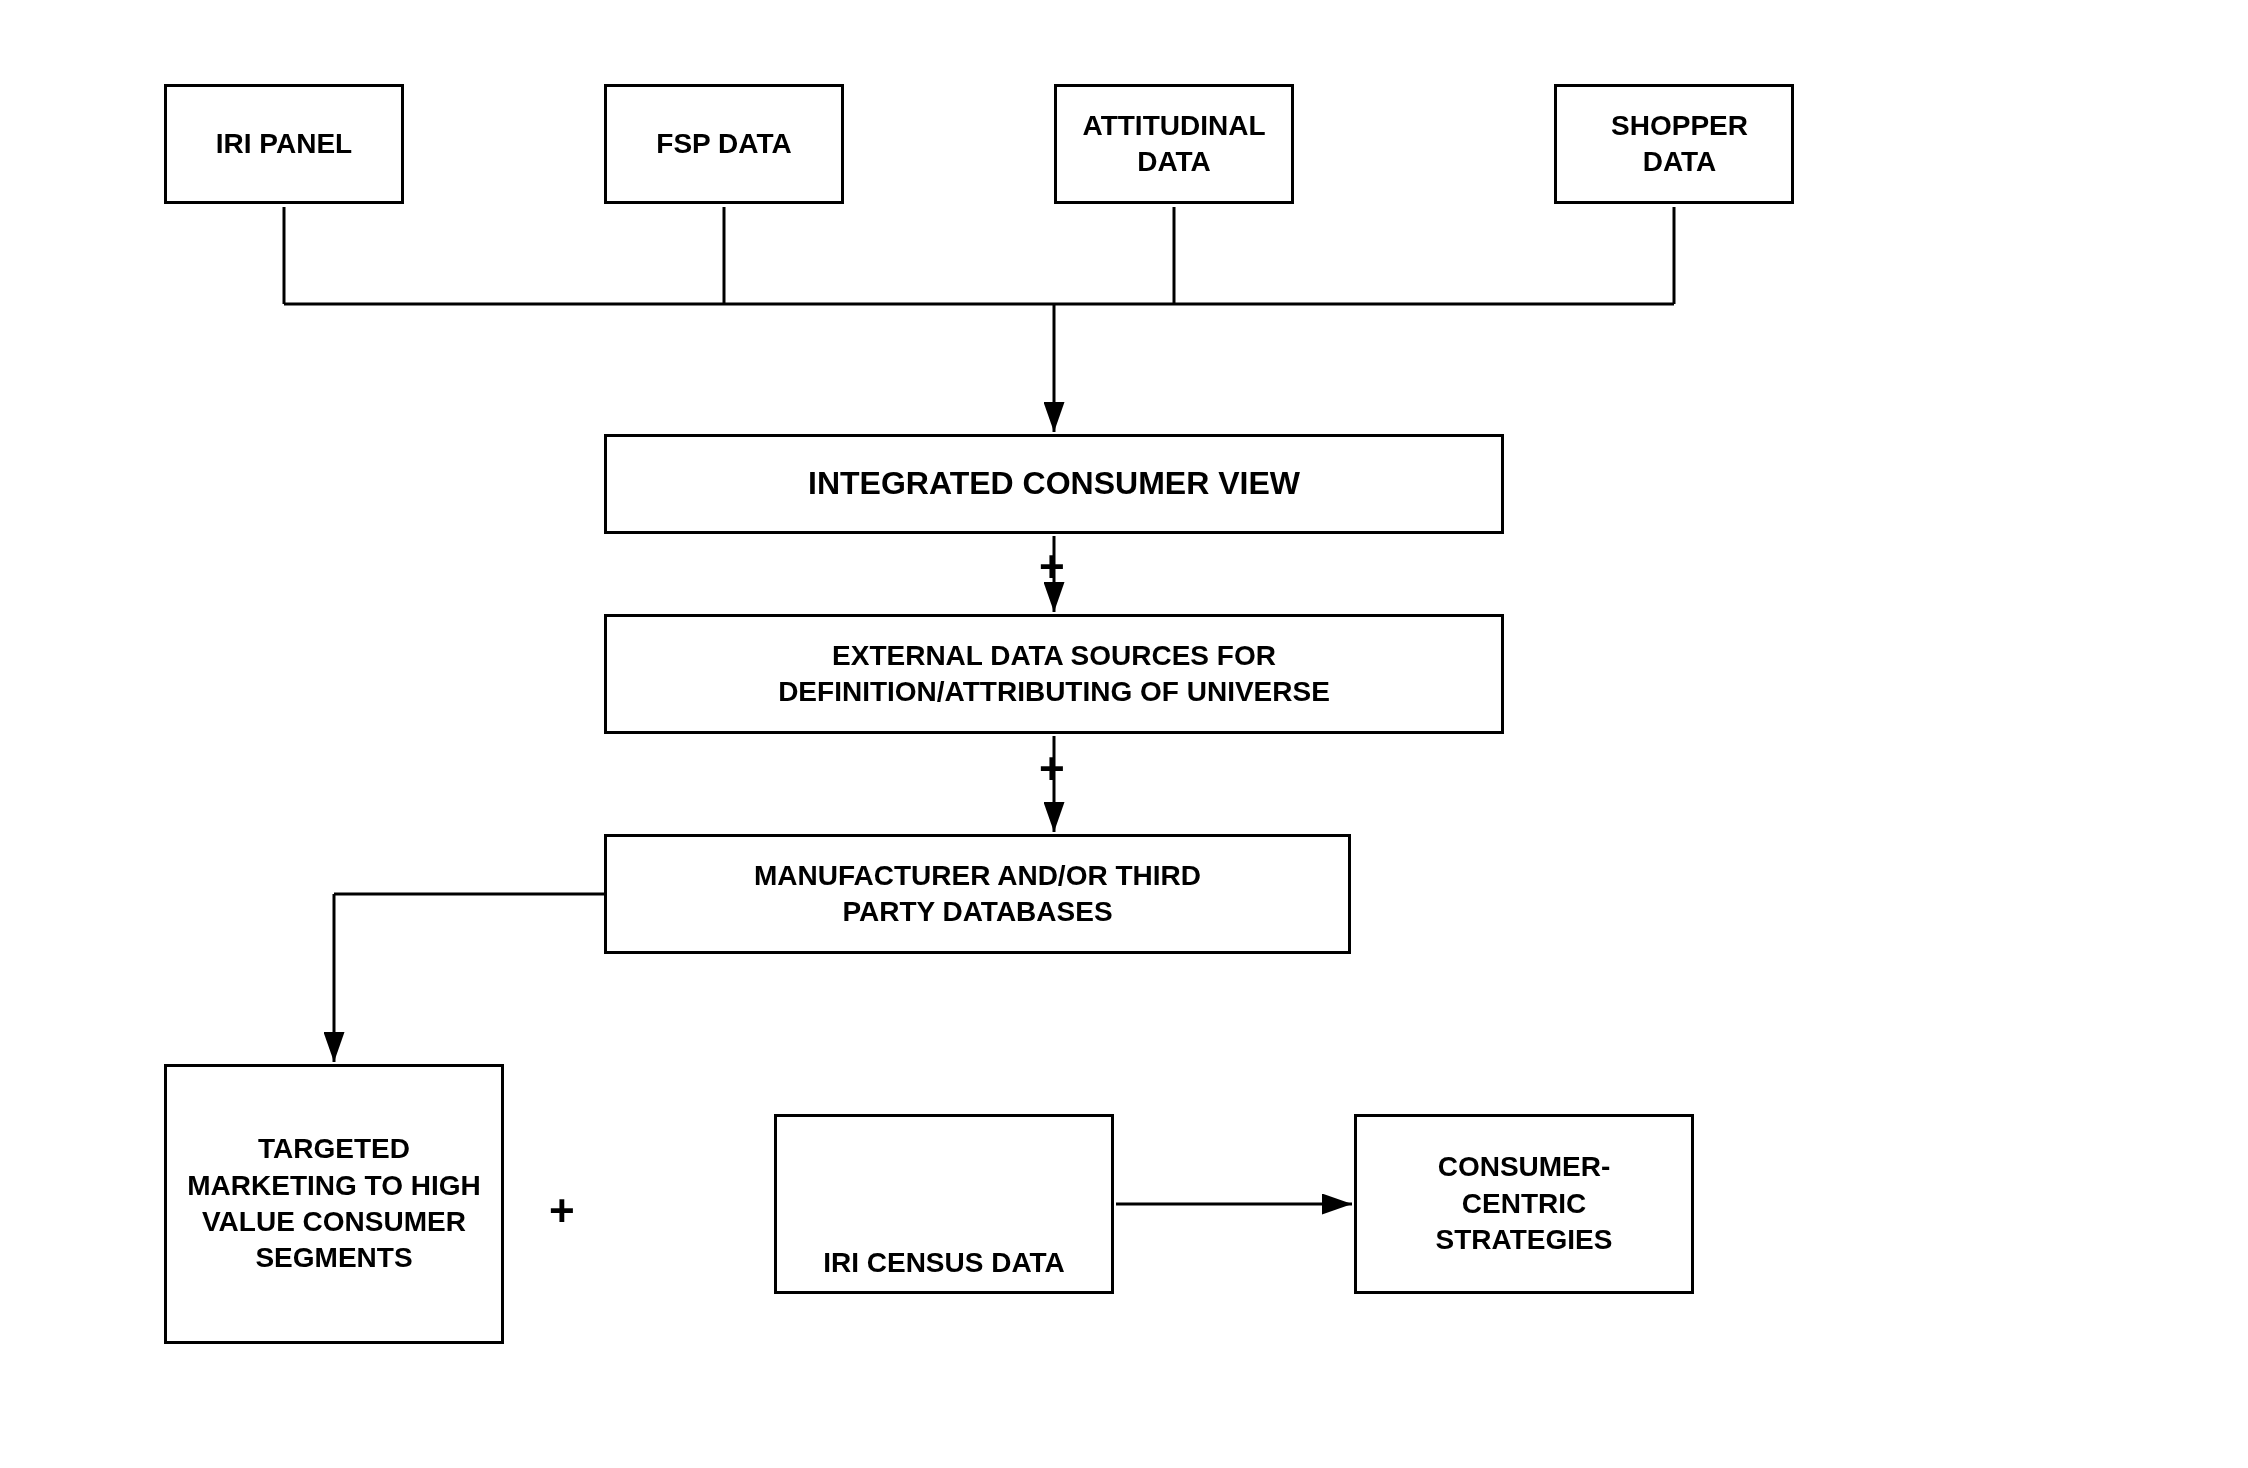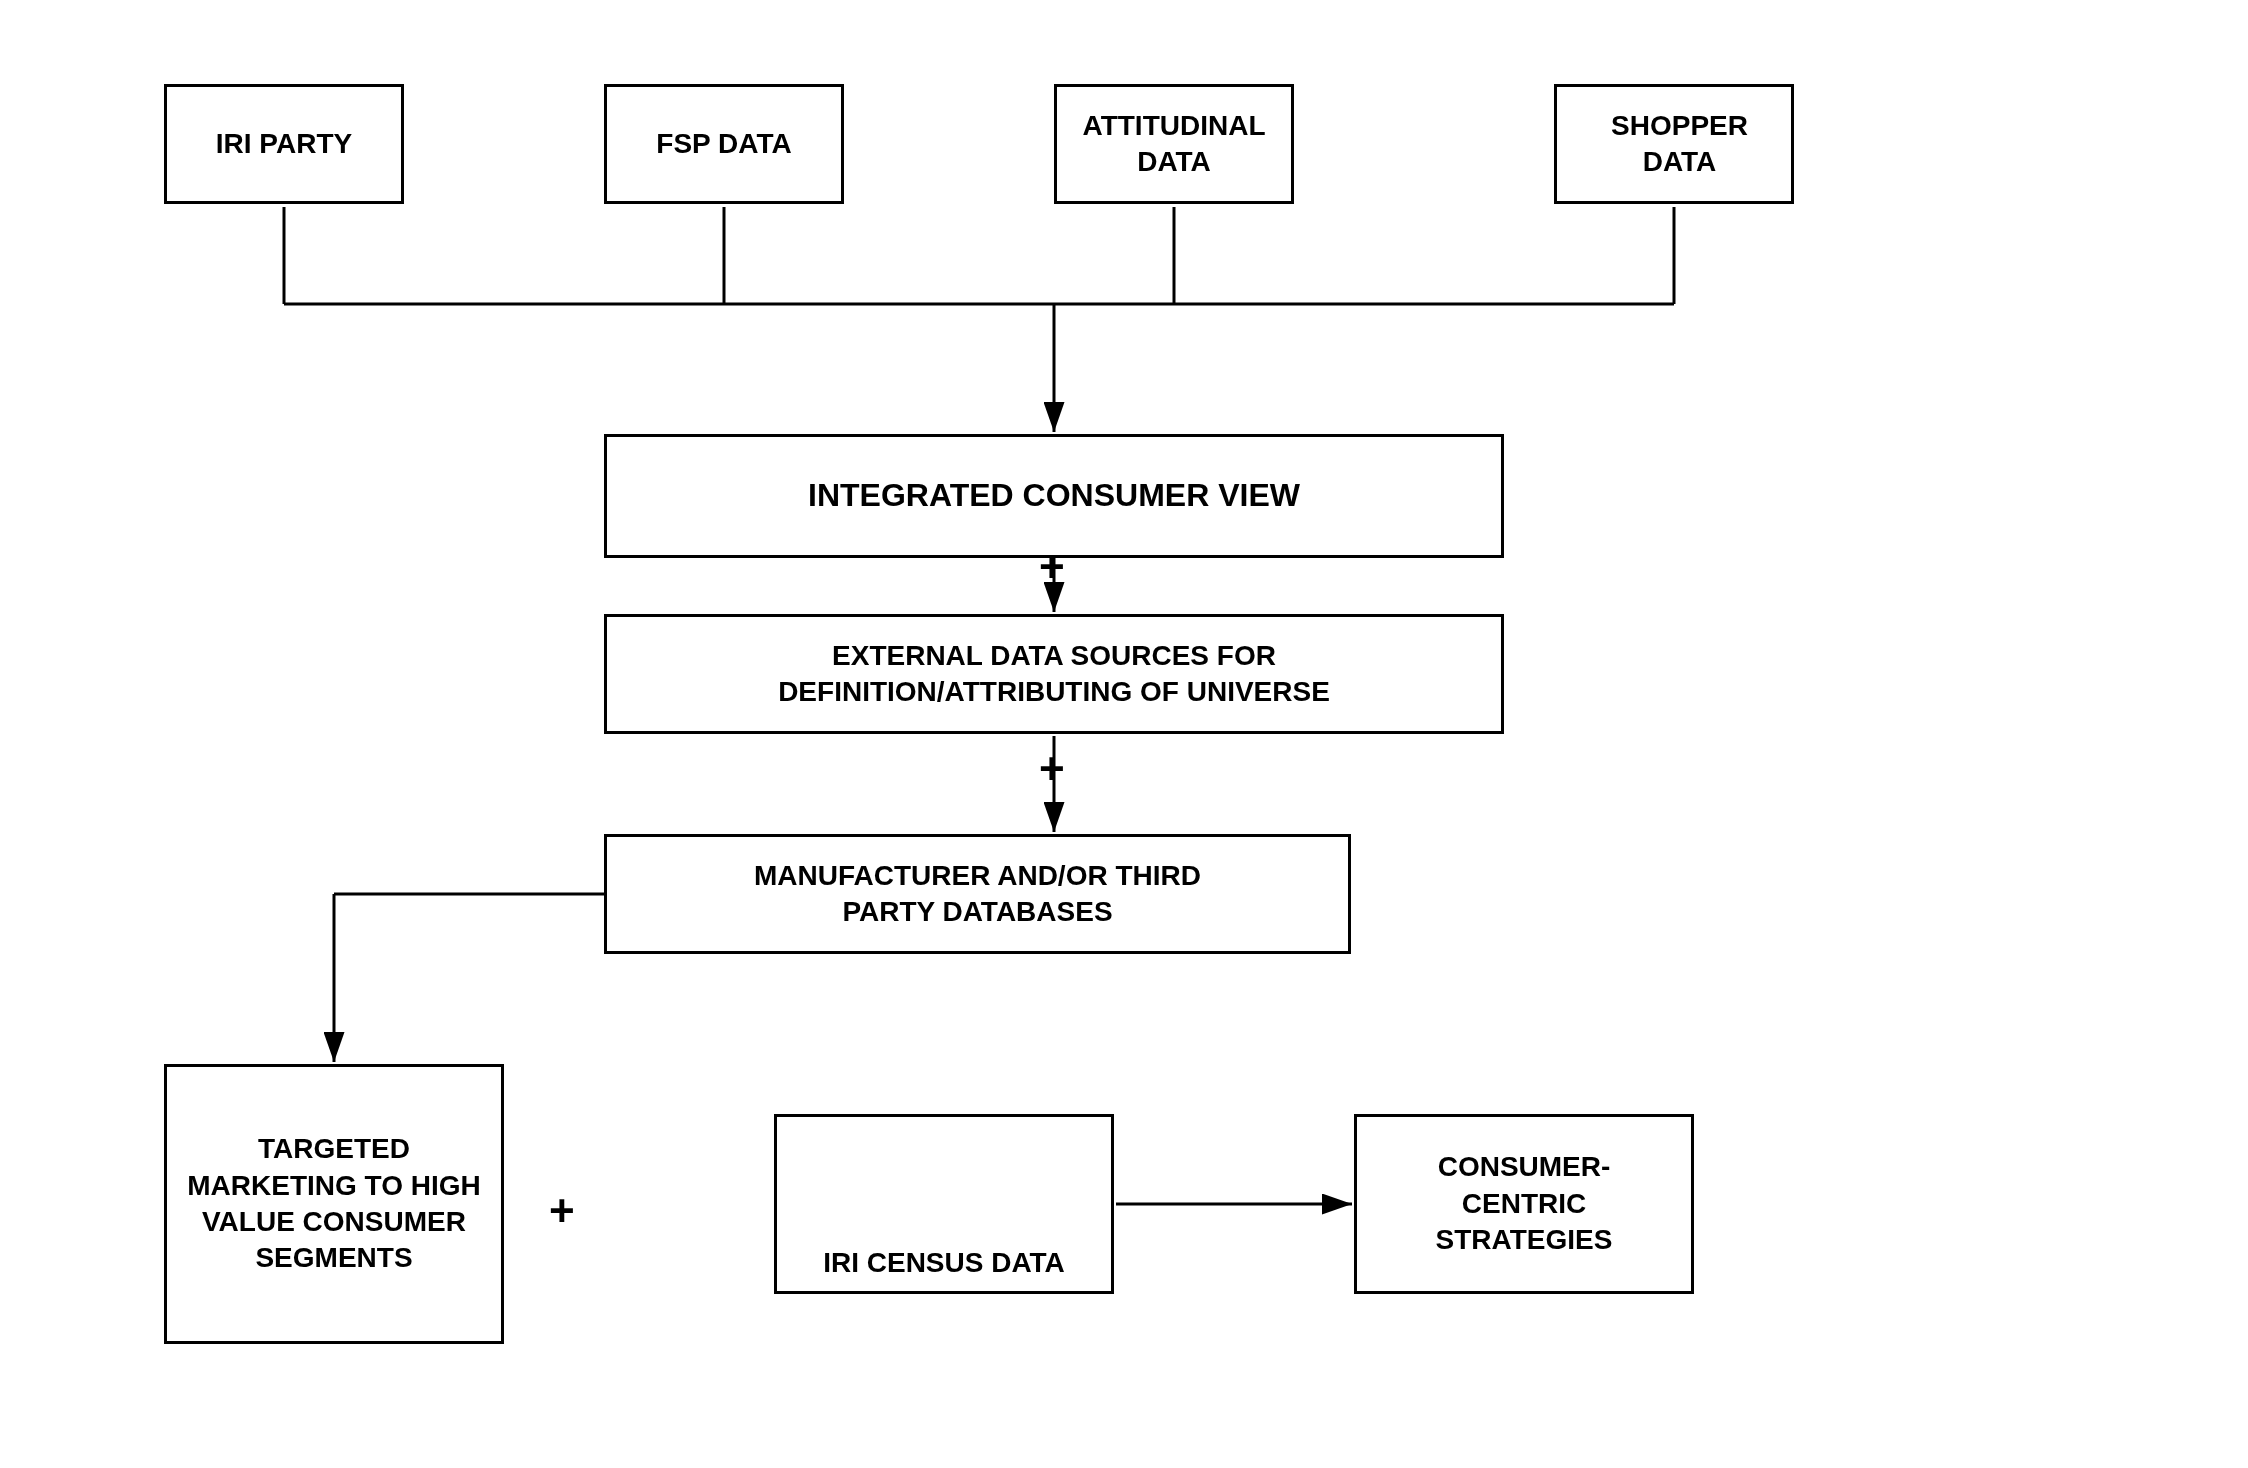--- a/index.html
+++ b/index.html
@@ -87,36 +87,36 @@
     <line x1="980" y1="692" x2="980" y2="788" stroke="#000" stroke-width="3" marker-end="url(#arrowhead)"></line>
 
     <line x1="530" y1="850" x2="260" y2="850" stroke="#000" stroke-width="3"></line>
     <line x1="260" y1="850" x2="260" y2="1018" stroke="#000" stroke-width="3" marker-end="url(#arrowhead)"></line>
 
     <line x1="1042" y1="1160" x2="1278" y2="1160" stroke="#000" stroke-width="3" marker-end="url(#arrowhead)"></line>
   </svg>
 
   <div class="box" style="left:90px; top:40px; width:240px; height:120px; font-size:28px;">
     <span>IRI
-PARTY</span>
+PANEL</span>
   </div>
 
   <div class="box" style="left:530px; top:40px; width:240px; height:120px; font-size:28px;">
     <span>FSP DATA</span>
   </div>
 
   <div class="box" style="left:980px; top:40px; width:240px; height:120px; font-size:28px;">
     <span>ATTITUDINAL<br>DATA</span>
   </div>
 
   <div class="box" style="left:1480px; top:40px; width:240px; height:120px; font-size:28px;padding-left:31px;">
     <span>SHOPPER<br>DATA</span>
   </div>
 
-  <div class="box" style="left:530px; top:390px; width:900px; height:124px; font-size:32px;">
+  <div class="box" style="left:530px; top:390px; width:900px; height:100px; font-size:32px;">
     <span>INTEGRATED CONSUMER VIEW</span>
   </div>
 
   <div class="plus-sign" style="left:965px; top:498px; font-size:44px;">+</div>
 
   <div class="box" style="left:530px; top:570px; width:900px; height:120px; font-size:28px;text-align:center;">
     <span>EXTERNAL DATA SOURCES FOR<br>DEFINITION/ATTRIBUTING OF UNIVERSE</span>
   </div>
 
   <div class="plus-sign" style="left:965px; top:700px; font-size:44px;">+</div>

